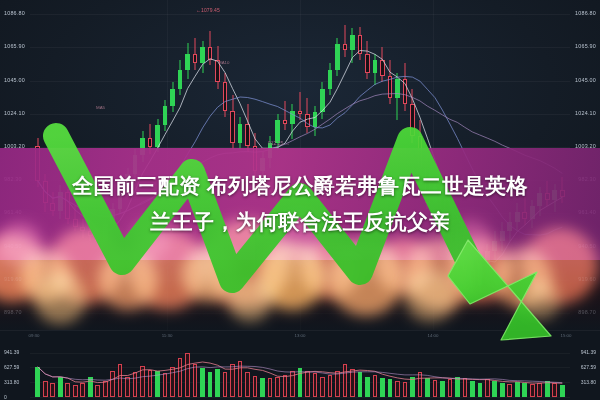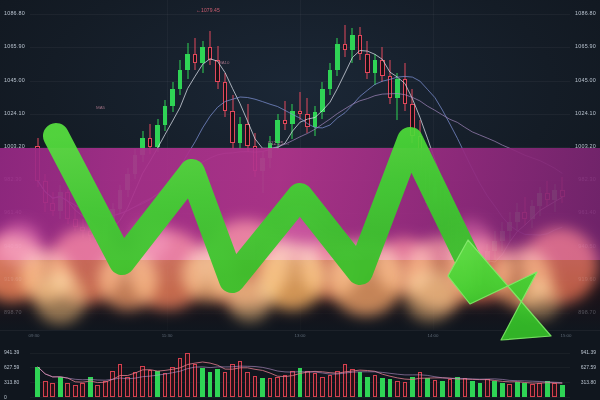--- a/index.html
+++ b/index.html
@@ -704,15 +704,17 @@
         <stop offset="100%" stop-color="#35c128"></stop>
       </linearGradient>
     </defs>
     <g opacity="0.92">
       <polyline id="zig" points="56,136 122,262 192,172 232,280 300,196 360,272 410,140 474,272" fill="none" stroke="url(#agrad)" stroke-width="26" stroke-linecap="round" stroke-linejoin="round"></polyline>
       <polygon id="arrowhead" points="468,240 551,336 501,340 537,272 470,304 448,276" fill="url(#agrad)" stroke="#7bf065" stroke-width="1.2" stroke-linejoin="round"></polygon>
     </g>
   </svg>
 
   <div class="headline">
+    <span>全国前三配资 布列塔尼公爵若弗鲁瓦二世是英格</span>
+    <span class="l2">兰王子，为何联合法王反抗父亲</span>
   </div>
 
 </div>
 
 </body></html>

